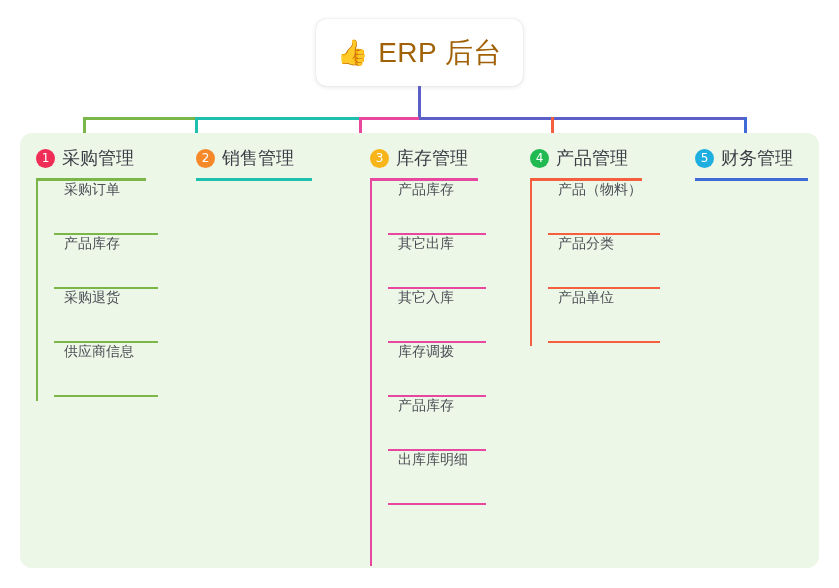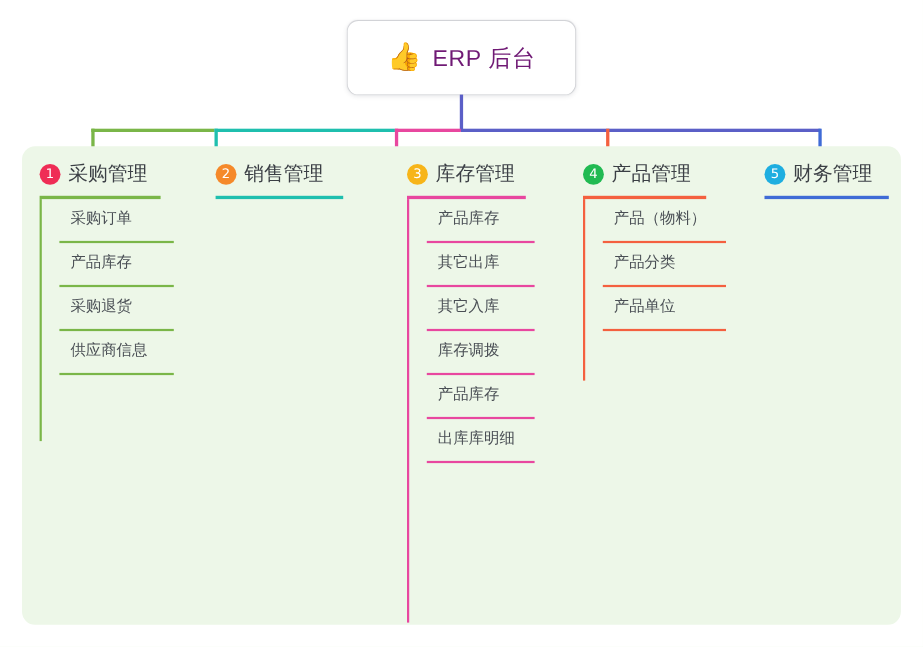--- a/index.html
+++ b/index.html
@@ -38,22 +38,22 @@
     justify-content: center;
     gap: 10px;
     box-sizing: border-box;
   }
   .root-emoji {
     font-size: 25px;
     line-height: 1;
     display: inline-block;
   }
   .root-title {
-    font-size: 21px;
-    color: #701a75;
+    font-size: 28px;
+    color: #a16207;
     letter-spacing: 0.5px;
     white-space: nowrap;
   }
 
   
   .trunk {
     position: absolute;
     left: 418px;
     top: 86px;
     width: 3px;
@@ -124,24 +124,24 @@
     box-sizing: border-box;
   }
   .spine {
     position: absolute;
     left: 0;
     top: 0;
     width: 2px;
   }
   .leaf {
     position: relative;
-    height: 40px;
+    height: 54px;
     box-sizing: border-box;
     display: flex;
-    align-items: center;
+    align-items: flex-start;
   }
   .leaf-label {
     font-size: 14px;
     color: #4a4f55;
     white-space: nowrap;
     padding: 0 6px 5px 10px;
   }
   .leaf-rule {
     position: absolute;
     left: 0;

